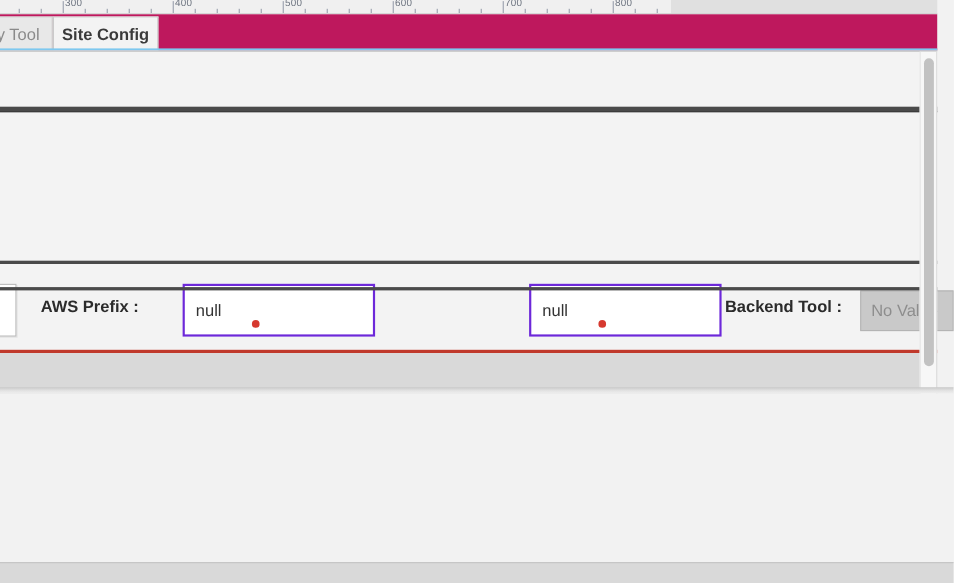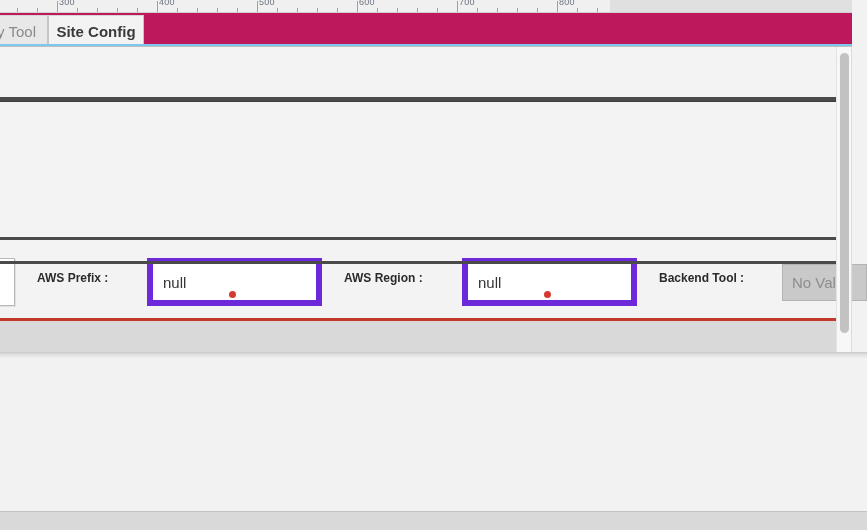--- a/index.html
+++ b/index.html
@@ -122,38 +122,39 @@
 
   
   #form-row {
     position: absolute;
     left: 0; top: 98px;
     width: 852px; height: 78px;
   }
   .field-label {
     position: absolute;
     top: 126px;
-    font-size: 12px;
+    font-size: 15px;
     font-weight: bold;
     color: #2b2b2b;
     white-space: nowrap;
     user-select: none;
   }
   .text-input {
     position: absolute;
     box-sizing: border-box;
     background: #ffffff;
     font-size: 15px;
     color: #333;
     display: flex;
     align-items: center;
     padding-left: 10px;
   }
   .text-input.invalid {
-    border: 6px solid #6d28d9;
+    border: 2px solid #6d28d9;
+    margin-left: 19px;
   }
   .text-input.plain {
     border: 1px solid #b8b8b8;
     box-shadow: 1px 1px 0 rgba(0,0,0,0.07);
   }
   .red-dot {
     position: absolute;
     width: 7px; height: 7px;
     border-radius: 50%;
     background: #d6392f;
@@ -305,21 +306,20 @@
     <div class="text-input plain" style="left:-26px; top:113px; width:41px; height:48px;">
       <span></span>
     </div>
 
     <div class="field-label" style="left:37px;">AWS Prefix :</div>
     <div class="text-input invalid" style="left:147px; top:113px; width:175px; height:48px;">
       <span>null</span>
     </div>
     <div class="red-dot" style="left:229px; top:146px;"></div>
 
-    <div class="field-label" style="left:344px;">AWS Region :</div>
     <div class="text-input invalid" style="left:462px; top:113px; width:175px; height:48px;">
       <span>null</span>
     </div>
     <div class="red-dot" style="left:544px; top:146px;"></div>
 
     <div class="field-label" style="left:659px;">Backend Tool :</div>
     <div class="select-disabled" style="left:782px; top:119px; width:85px; height:37px;">
       <span>No Value</span>
     </div>
   </div>

